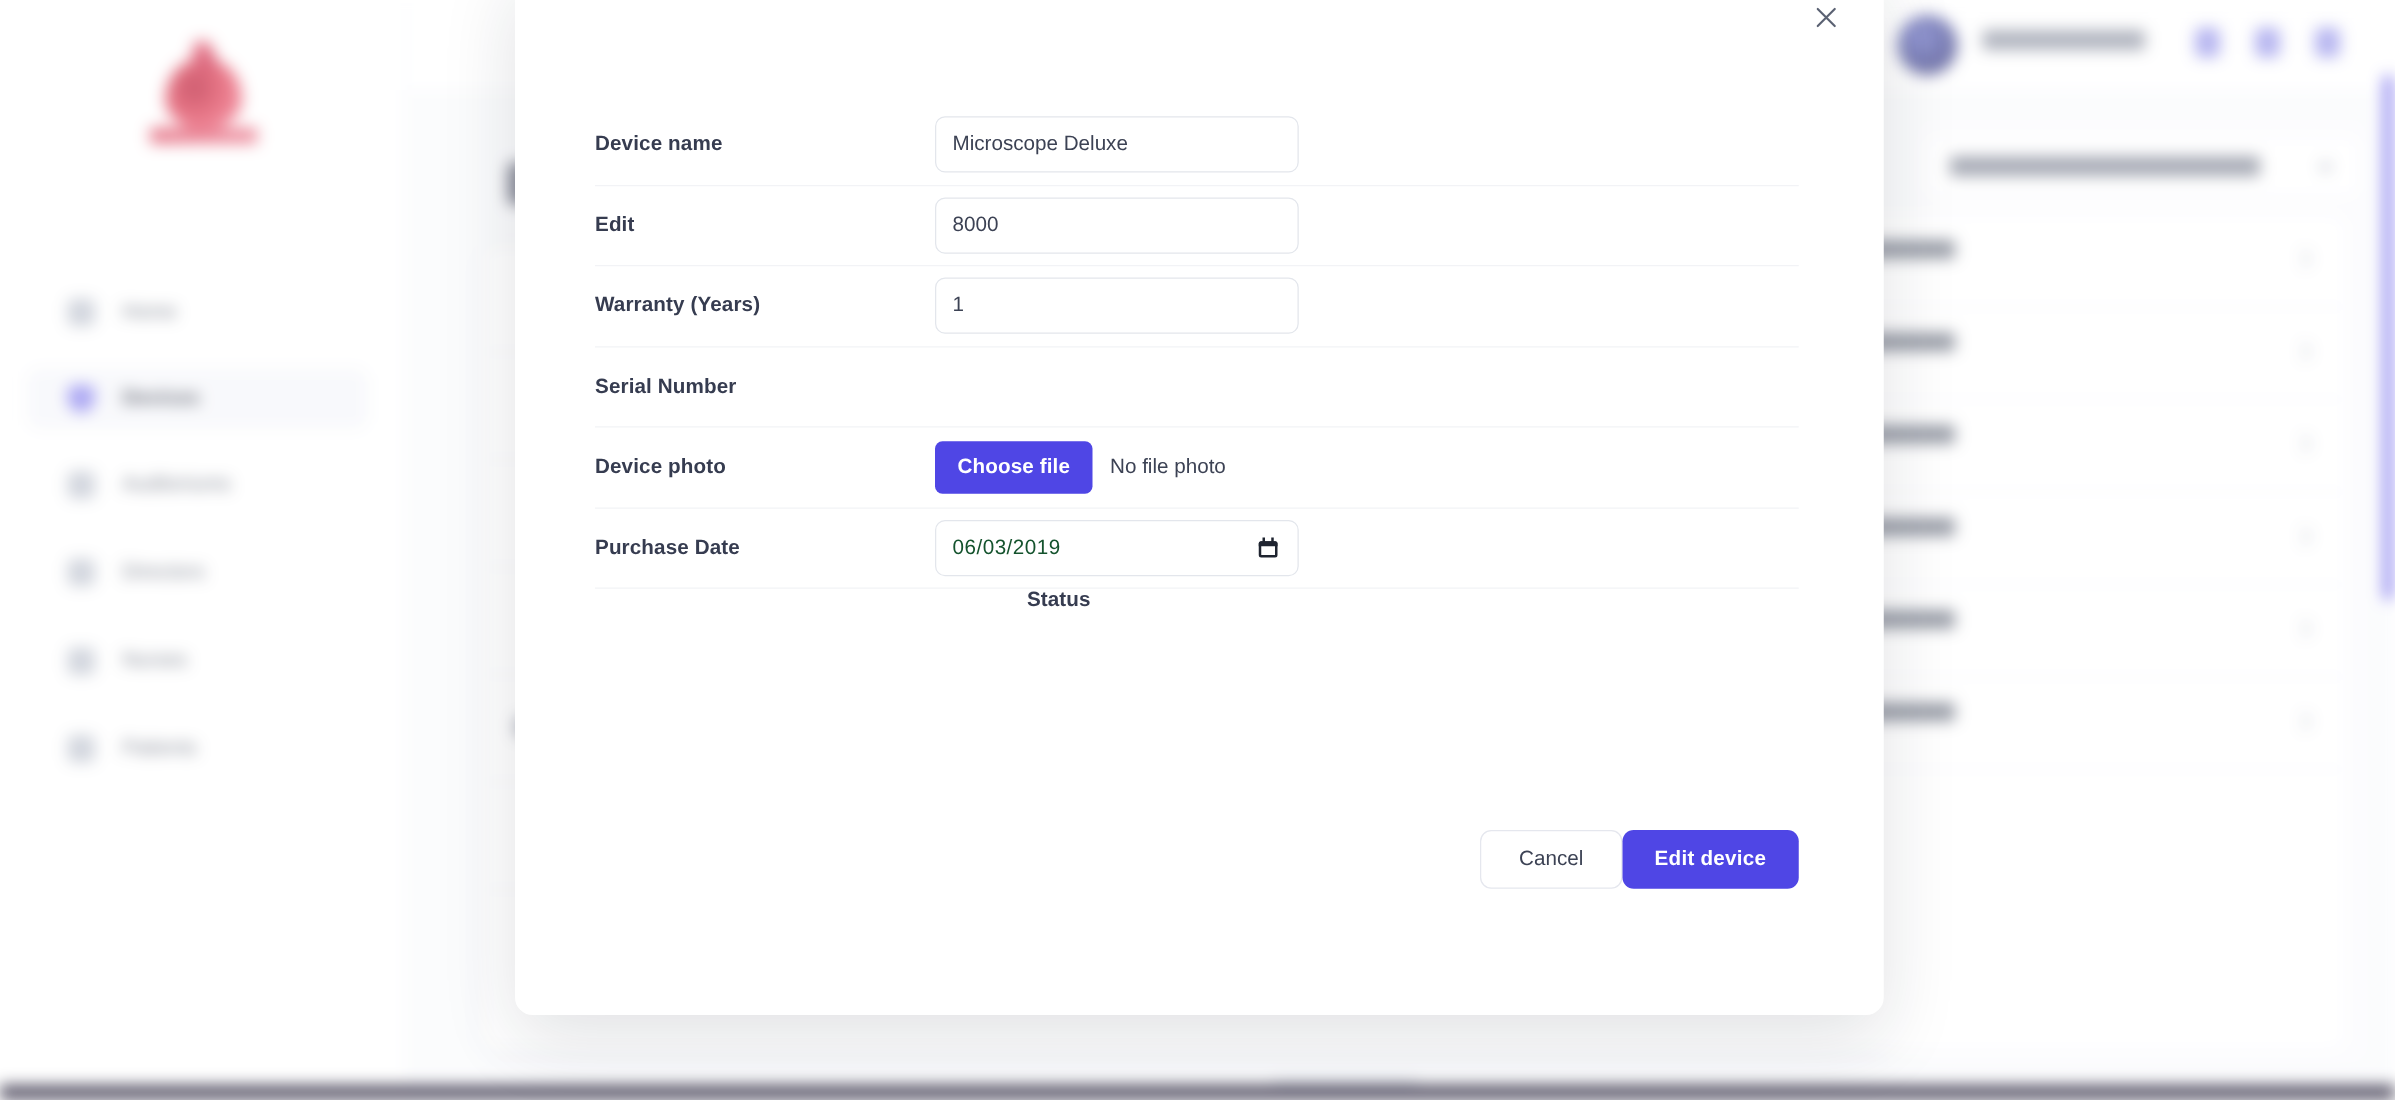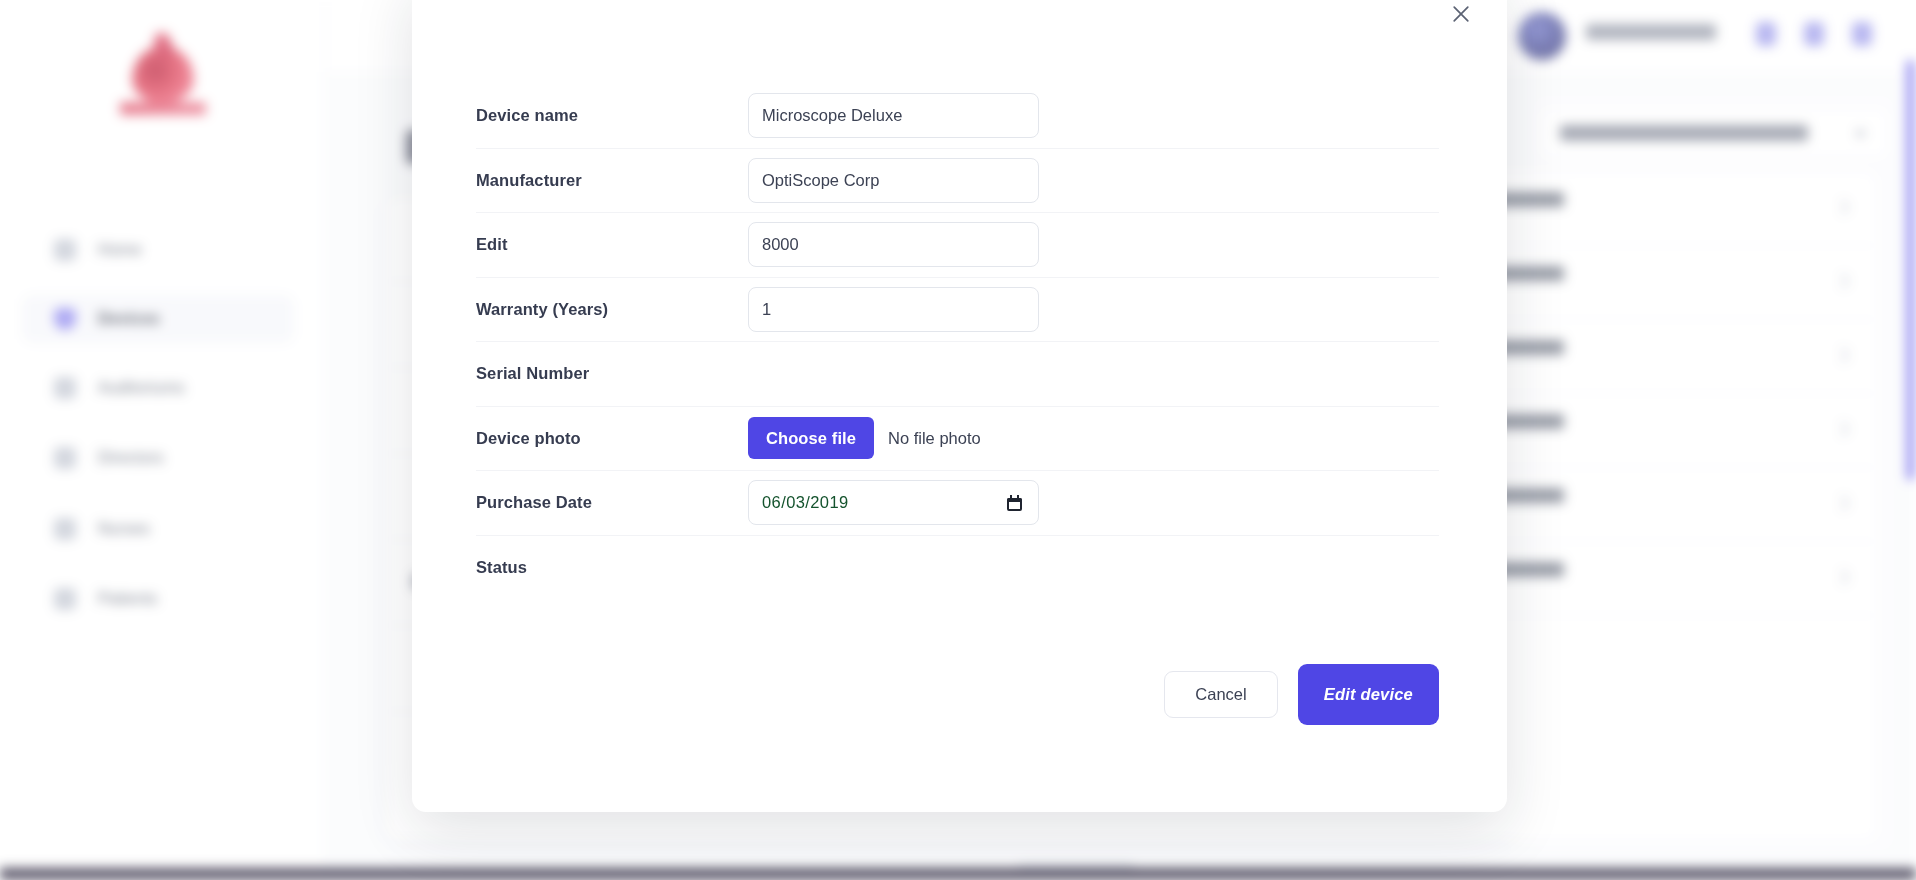--- a/index.html
+++ b/index.html
@@ -156,21 +156,21 @@
 
   .modal-body {
     position: absolute; left: 64px; right: 68px; top: 110px;
   }
 
   .field-row {
     display: flex; align-items: center;
     height: 64.5px;
     border-bottom: 1px solid #f2f3f6;
   }
-  .field-row:last-of-type { border-bottom: none; }
+  .field-row:last-of-type { border-bottom: none; flex-direction: column; }
   .field-label {
     width: 272px; flex: 0 0 272px;
     font-size: 16.5px; font-weight: 700; color: #363c50;
     letter-spacing: .1px;
   }
   .field-control { flex: 1; display: flex; align-items: center; }
 
   .text-input {
     width: 291px; height: 45px;
     border: 1px solid #e3e6ec; border-radius: 8px;
@@ -232,35 +232,35 @@
   .radio-opt.checked .radio-mark:after {
     content: ""; position: absolute; left: 50%; top: 50%;
     transform: translate(-50%,-50%);
     width: 12px; height: 12px; border-radius: 50%; background: #4f46e5;
   }
   .radio-label { font-size: 16.5px; color: #3c4254; }
 
   
   .modal-footer {
     position: absolute; right: 68px; top: 690px;
-    display: flex; align-items: center; gap: 20px;
+    display: flex; align-items: center; 
   }
   .btn-cancel {
     height: 47px; padding: 0 30px;
     background: #ffffff; color: #3c4254;
     border: 1px solid #e5e7ee; border-radius: 9px;
     font-family: "Liberation Sans", sans-serif;
     font-size: 16.5px; cursor: pointer;
   }
   .btn-primary {
-    height: 61px; padding: 0 26px;
+    height: 47px; padding: 0 26px;
     background: #4f46e5; color: #ffffff;
     border: none; border-radius: 9px;
     font-family: "Liberation Sans", sans-serif;
-    font-size: 16.5px; font-weight: 700; letter-spacing: .2px; cursor: pointer; font-style: italic;
+    font-size: 16.5px; font-weight: 700; letter-spacing: .2px; cursor: pointer;
   }
 </style>
 </head>
 <body>
 
 <div id="app-background">
 
   <div class="bg-sidebar">
     <div class="bg-logo">
       <div class="drop"></div>
@@ -376,26 +376,20 @@
 
   <div class="modal-body">
 
     <div class="field-row">
       <div class="field-label">Device name</div>
       <div class="field-control">
         <input class="text-input" type="text" value="Microscope Deluxe" style="">
       </div>
     </div>
 
-    <div class="field-row">
-      <div class="field-label">Manufacturer</div>
-      <div class="field-control">
-        <input class="text-input" type="text" value="OptiScope Corp" style="">
-      </div>
-    </div>
 
     <div class="field-row">
       <div class="field-label">Edit</div>
       <div class="field-control">
         <input class="text-input" type="text" value="8000" style="">
       </div>
     </div>
 
     <div class="field-row">
       <div class="field-label">Warranty (Years)</div>

